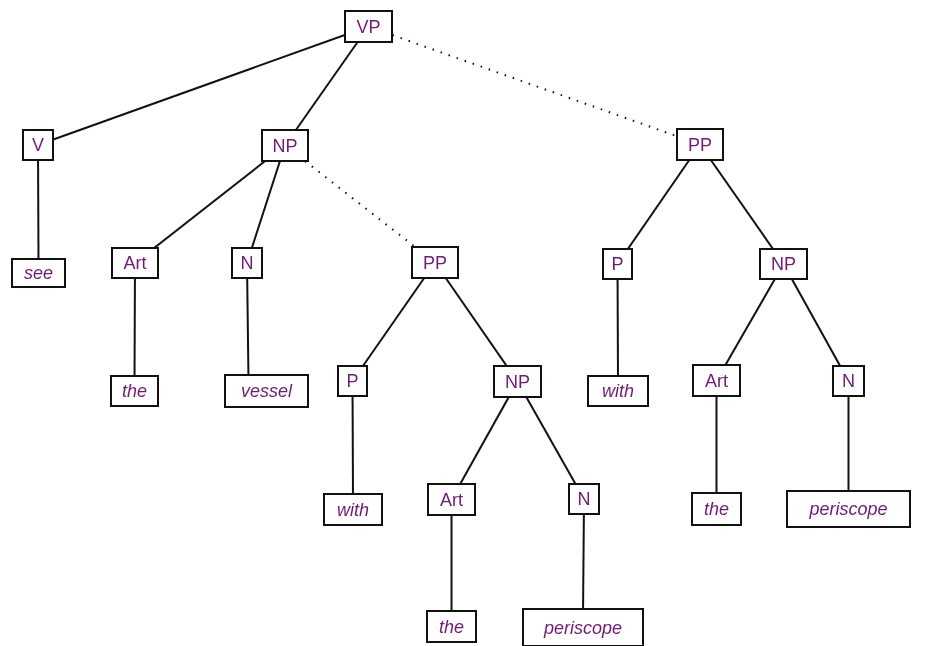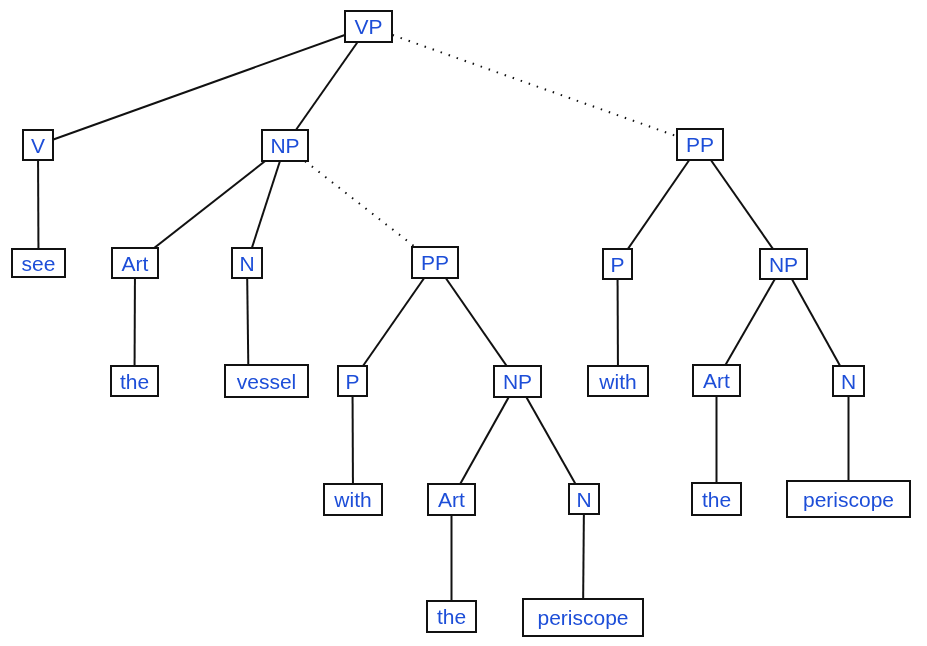--- a/index.html
+++ b/index.html
@@ -28,30 +28,32 @@
   }
   .edges line.dotted {
     stroke-dasharray: 1.5 7;
     stroke-width: 2;
   }
   .node {
     position: absolute;
     box-sizing: border-box;
     background: #ffffff;
     border: 2px solid #111111;
-    color: #1d4ed8;
+    color: #701a75;
     display: flex;
     align-items: center;
     justify-content: center;
-    font-size: 21px;
+    font-size: 18px;
     line-height: 1;
     white-space: nowrap;
     user-select: none;
   }
   .node.italic {
+    font-style: italic;
+    margin-top: 10px;
   }
 </style>
 </head>
 <body>
 
 <div class="stage">
   <svg class="edges" viewBox="0 0 927 646" xmlns="http://www.w3.org/2000/svg">
       <line x1="368.5" y1="26.5" x2="38" y2="145"></line>
       <line x1="368.5" y1="26.5" x2="285" y2="145.5"></line>
       <line x1="368.5" y1="26.5" x2="700" y2="144.5" class="dotted"></line>

